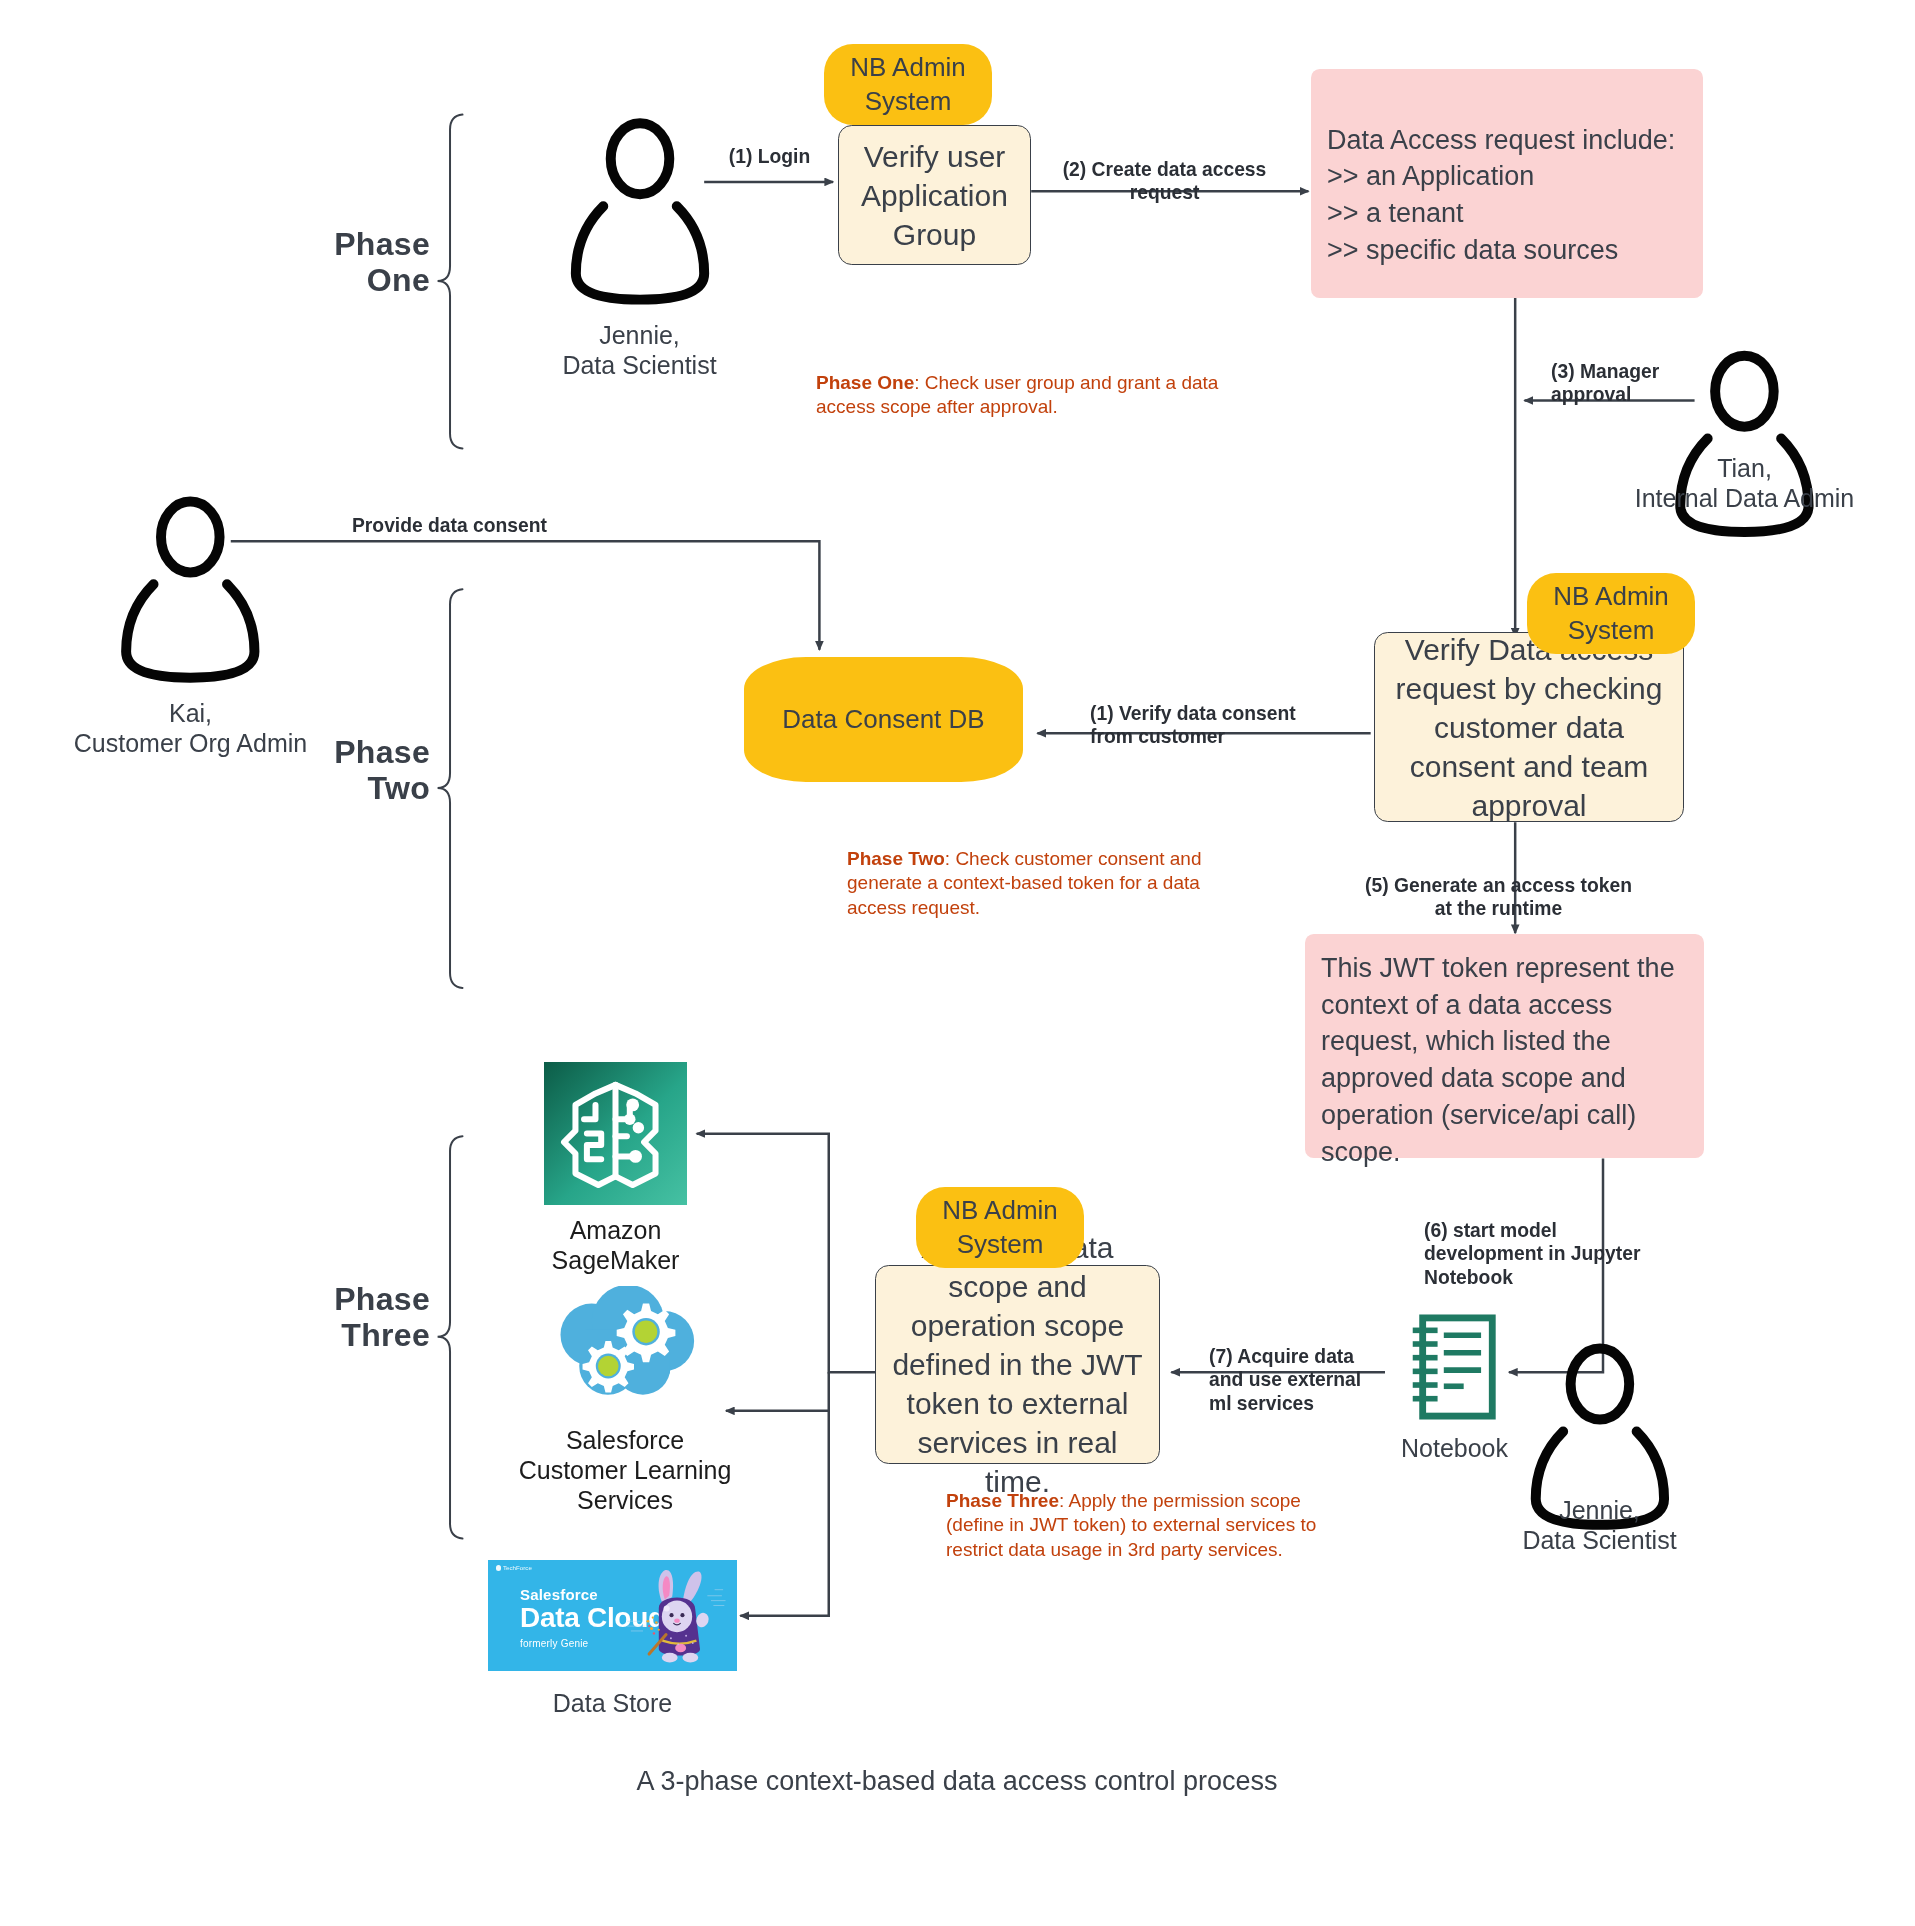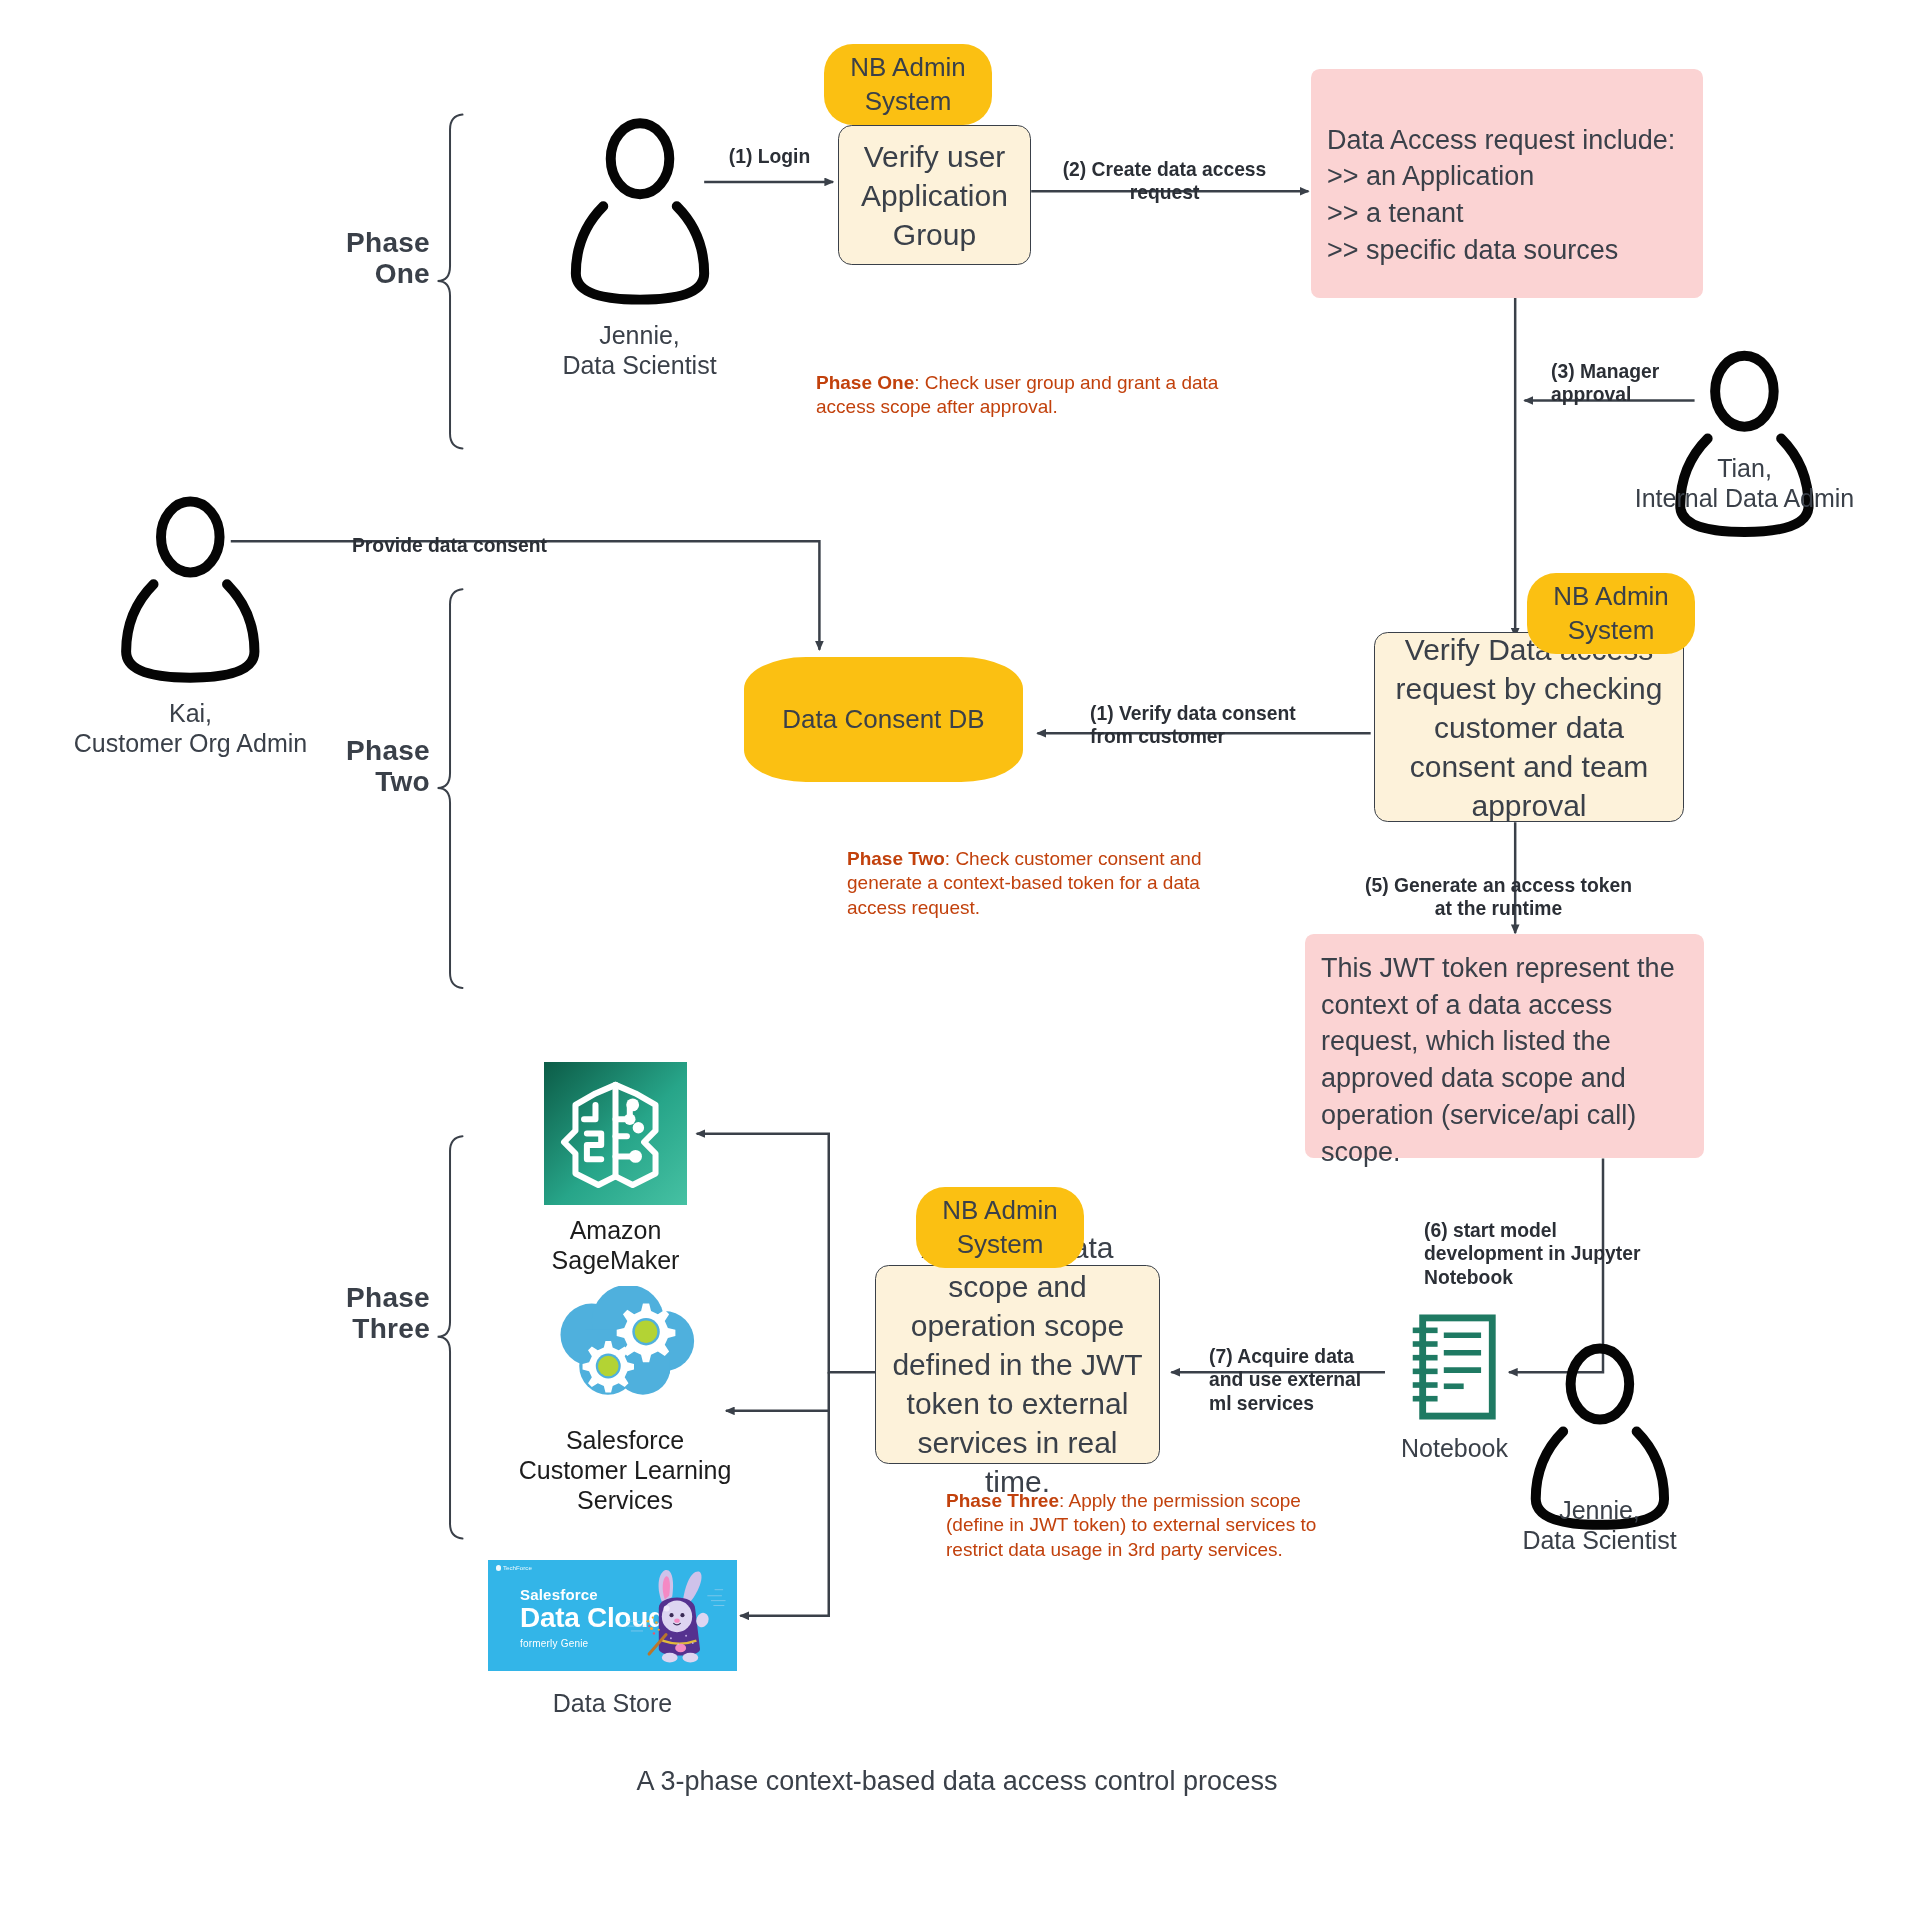--- a/index.html
+++ b/index.html
@@ -2,21 +2,21 @@
 <html style="font-size:10px"><head>
 <meta charset="utf-8">
 <style>
   html,body{margin:0;padding:0;background:#ffffff;}
   body{font-family:"Liberation Sans",sans-serif;color:#3a4049;}
   #canvas{position:relative;width:1916px;height:1926px;background:#fff;overflow:hidden;}
   .abs{position:absolute;}
   svg.layer{position:absolute;left:0;top:0;width:1916px;height:1926px;pointer-events:none;}
 
   
-  .phase-label{font-weight:bold;font-size:28px;color:#3a4049;text-align:right;line-height:1.12;letter-spacing:0.3px;}
+  .phase-label{font-weight:bold;font-size:32px;color:#3a4049;text-align:right;line-height:1.12;letter-spacing:0.3px;}
   .actor-name{font-size:25px;color:#3a4049;text-align:center;line-height:1.2;}
   .edge-label{font-size:19.3px;font-weight:bold;color:#2b2f36;line-height:1.22;}
   .edge-label.ctr{text-align:center;}
   .note{font-size:19px;color:#c2410c;line-height:1.28;}
   .note b{font-weight:bold;}
   .caption{font-size:27px;color:#3a4049;text-align:center;}
   .img-cap{font-size:25px;color:#1c1c1c;text-align:center;line-height:1.2;}
   .img-cap.dark{color:#3a4049;}
 
   
@@ -164,21 +164,21 @@
 
   <div class="abs note" style="left:816px;top:371px;width:424px;">
     <b>Phase One</b><span>: Check user group and grant a data access scope after approval.</span>
   </div>
 
   <div class="abs actor-name" style="left:47px;top:698px;width:287px;">
     <div>Kai,</div>
     <div>Customer Org Admin</div>
   </div>
 
-  <div class="abs edge-label" style="left:352px;top:534px;width:287px;">
+  <div class="abs edge-label" style="left:352px;top:514px;width:287px;">
     <span>Provide data consent</span>
   </div>
 
   <div class="abs db" style="left:744px;top:657px;width:279px;height:125px;">
     <span>Data Consent DB</span>
   </div>
 
   <div class="abs edge-label" style="left:1090px;top:678px;width:262px;white-space:pre-line;">
     <span>(1) Verify data consent
 from customer</span>

